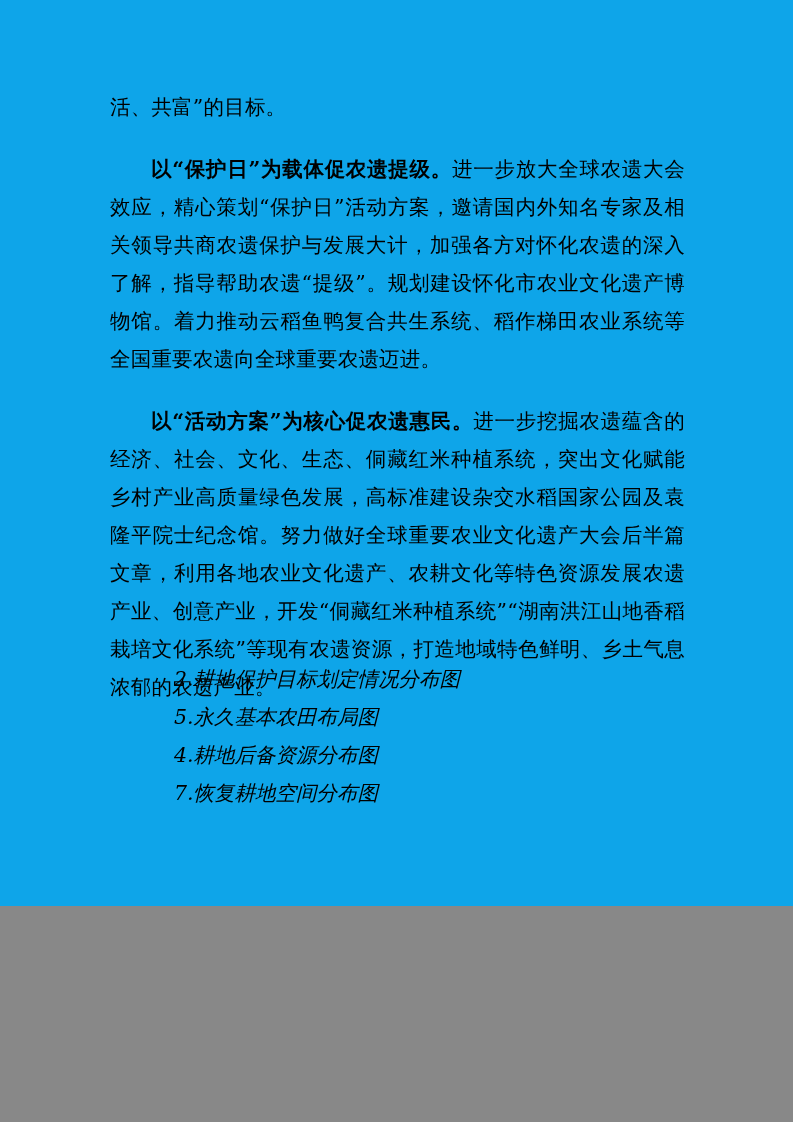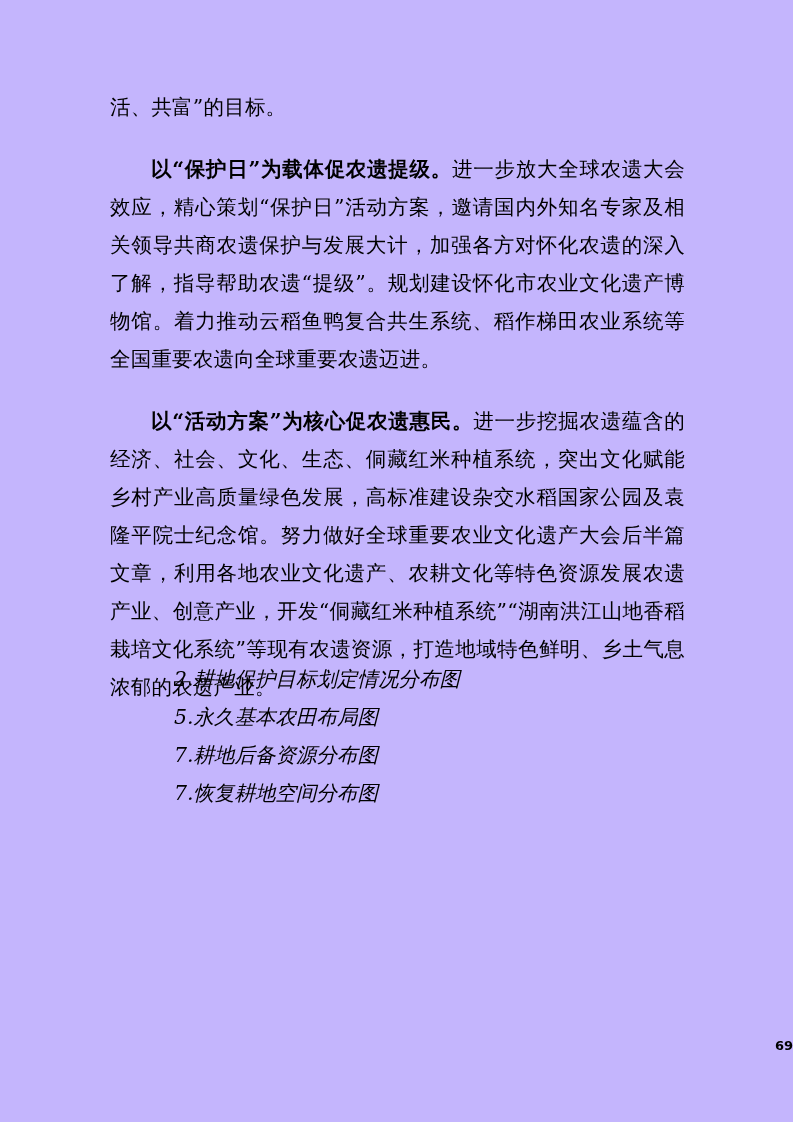--- a/index.html
+++ b/index.html
@@ -7,22 +7,22 @@
     padding: 0;
     background: #888888;
   }
   body {
     display: flex;
     justify-content: center;
   }
   .page {
     position: relative;
     width: 793px;
-    height: 1122px;
-    background: #c4b5fd;
+    height: 906px;
+    background: #0ea5e9;
     box-sizing: border-box;
     overflow: hidden;
     font-family: "DejaVu Serif", "Liberation Serif", serif;
     color: #000000;
   }
   .content {
     position: absolute;
     left: 110px;
     top: 88px;
     width: 575px;
@@ -90,19 +90,19 @@
 
     <div class="para-block">
       <p class="indent"><span class="lead">以“活动方案”为核心促农遗惠民。</span><span>进一步挖掘农遗蕴含的经济、社会、文化、生态、侗藏红米种植系统，突出文化赋能乡村产业高质量绿色发展，高标准建设杂交水稻国家公园及袁隆平院士纪念馆。努力做好全球重要农业文化遗产大会后半篇文章，利用各地农业文化遗产、农耕文化等特色资源发展农遗产业、创意产业，开发“侗藏红米种植系统”“湖南洪江山地香稻栽培文化系统”等现有农遗资源，打造地域特色鲜明、乡土气息浓郁的农遗产业。</span></p>
     </div>
 
   </div>
 
   <div class="attachments">
     <div class="att-item"><span>2.耕地保护目标划定情况分布图</span></div>
     <div class="att-item"><span>5.永久基本农田布局图</span></div>
-    <div class="att-item"><span>7.耕地后备资源分布图</span></div>
+    <div class="att-item"><span>4.耕地后备资源分布图</span></div>
     <div class="att-item"><span>7.恢复耕地空间分布图</span></div>
   </div>
 
   <div class="page-number">69</div>
 
 </div>
 
 </body></html>

